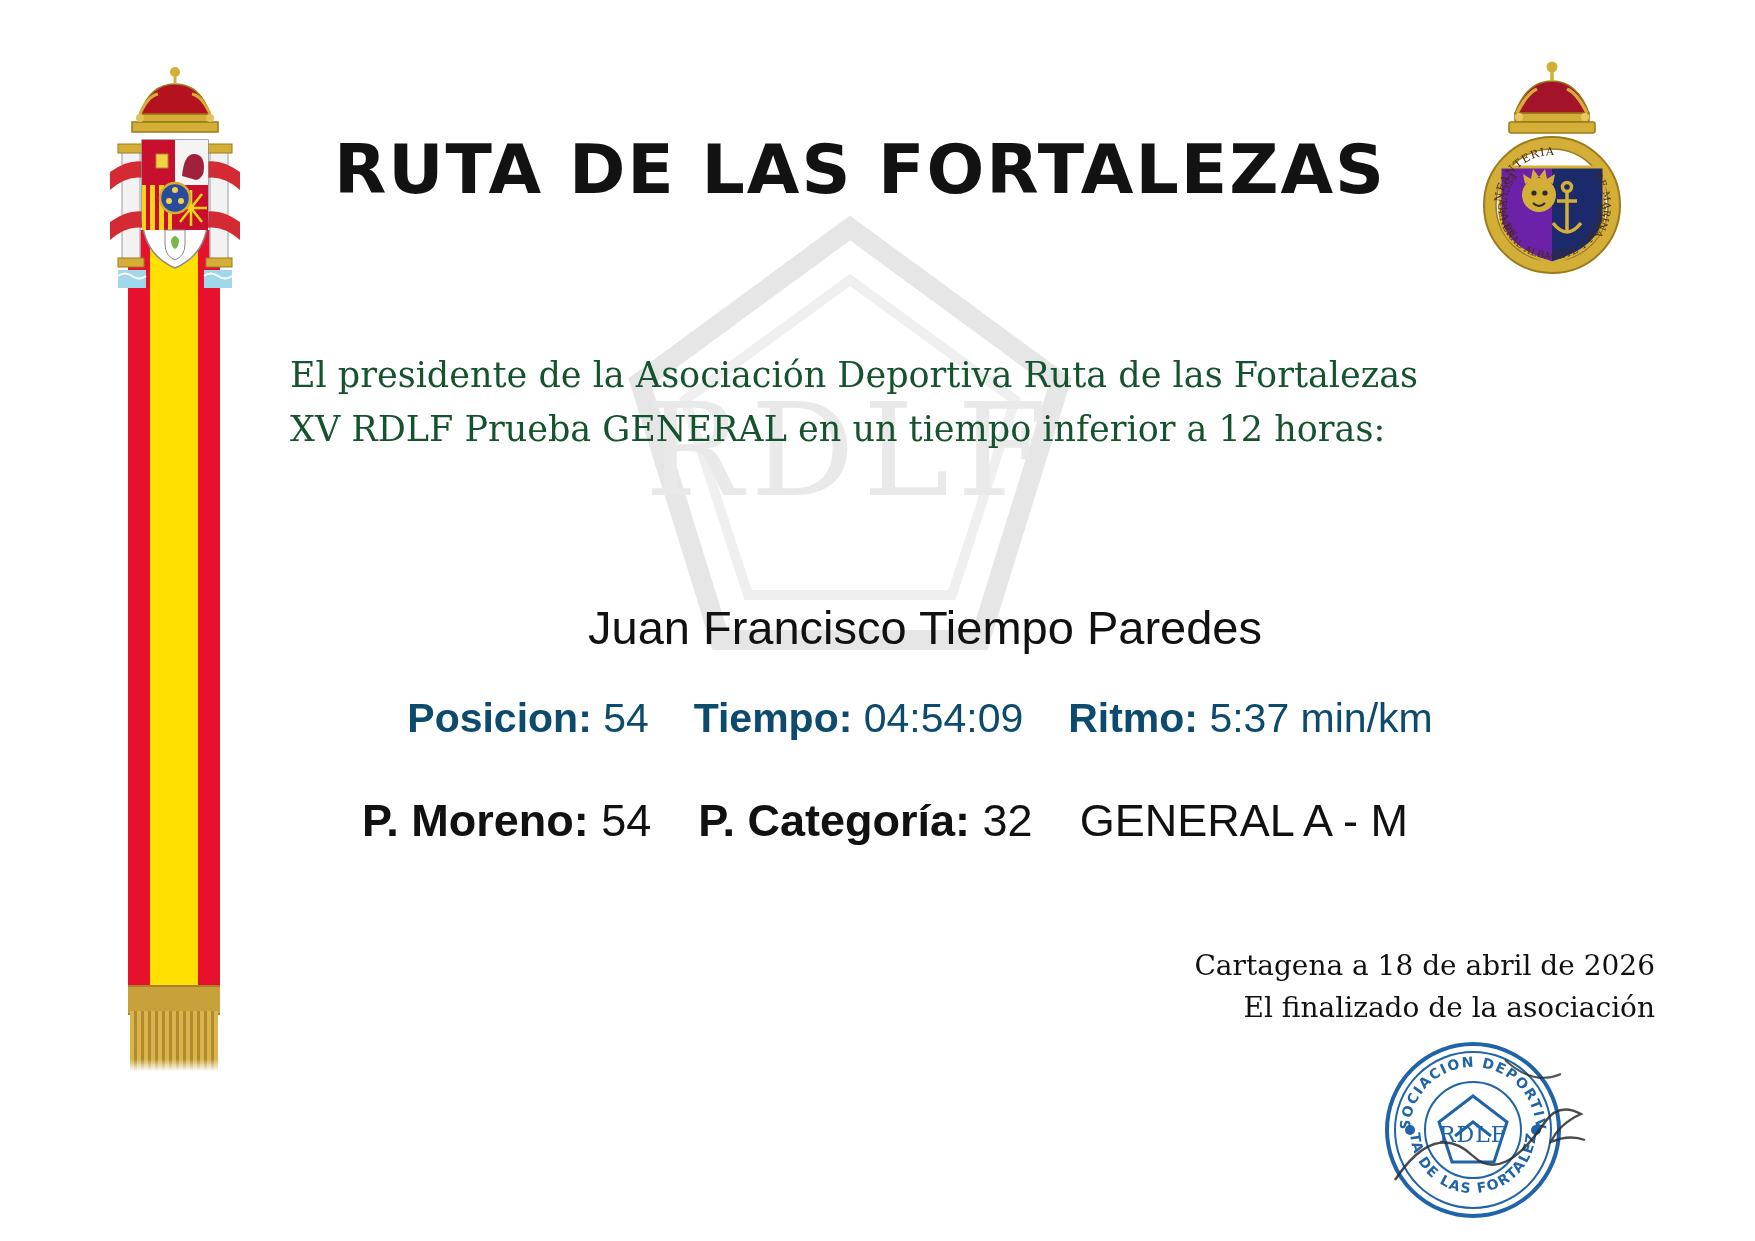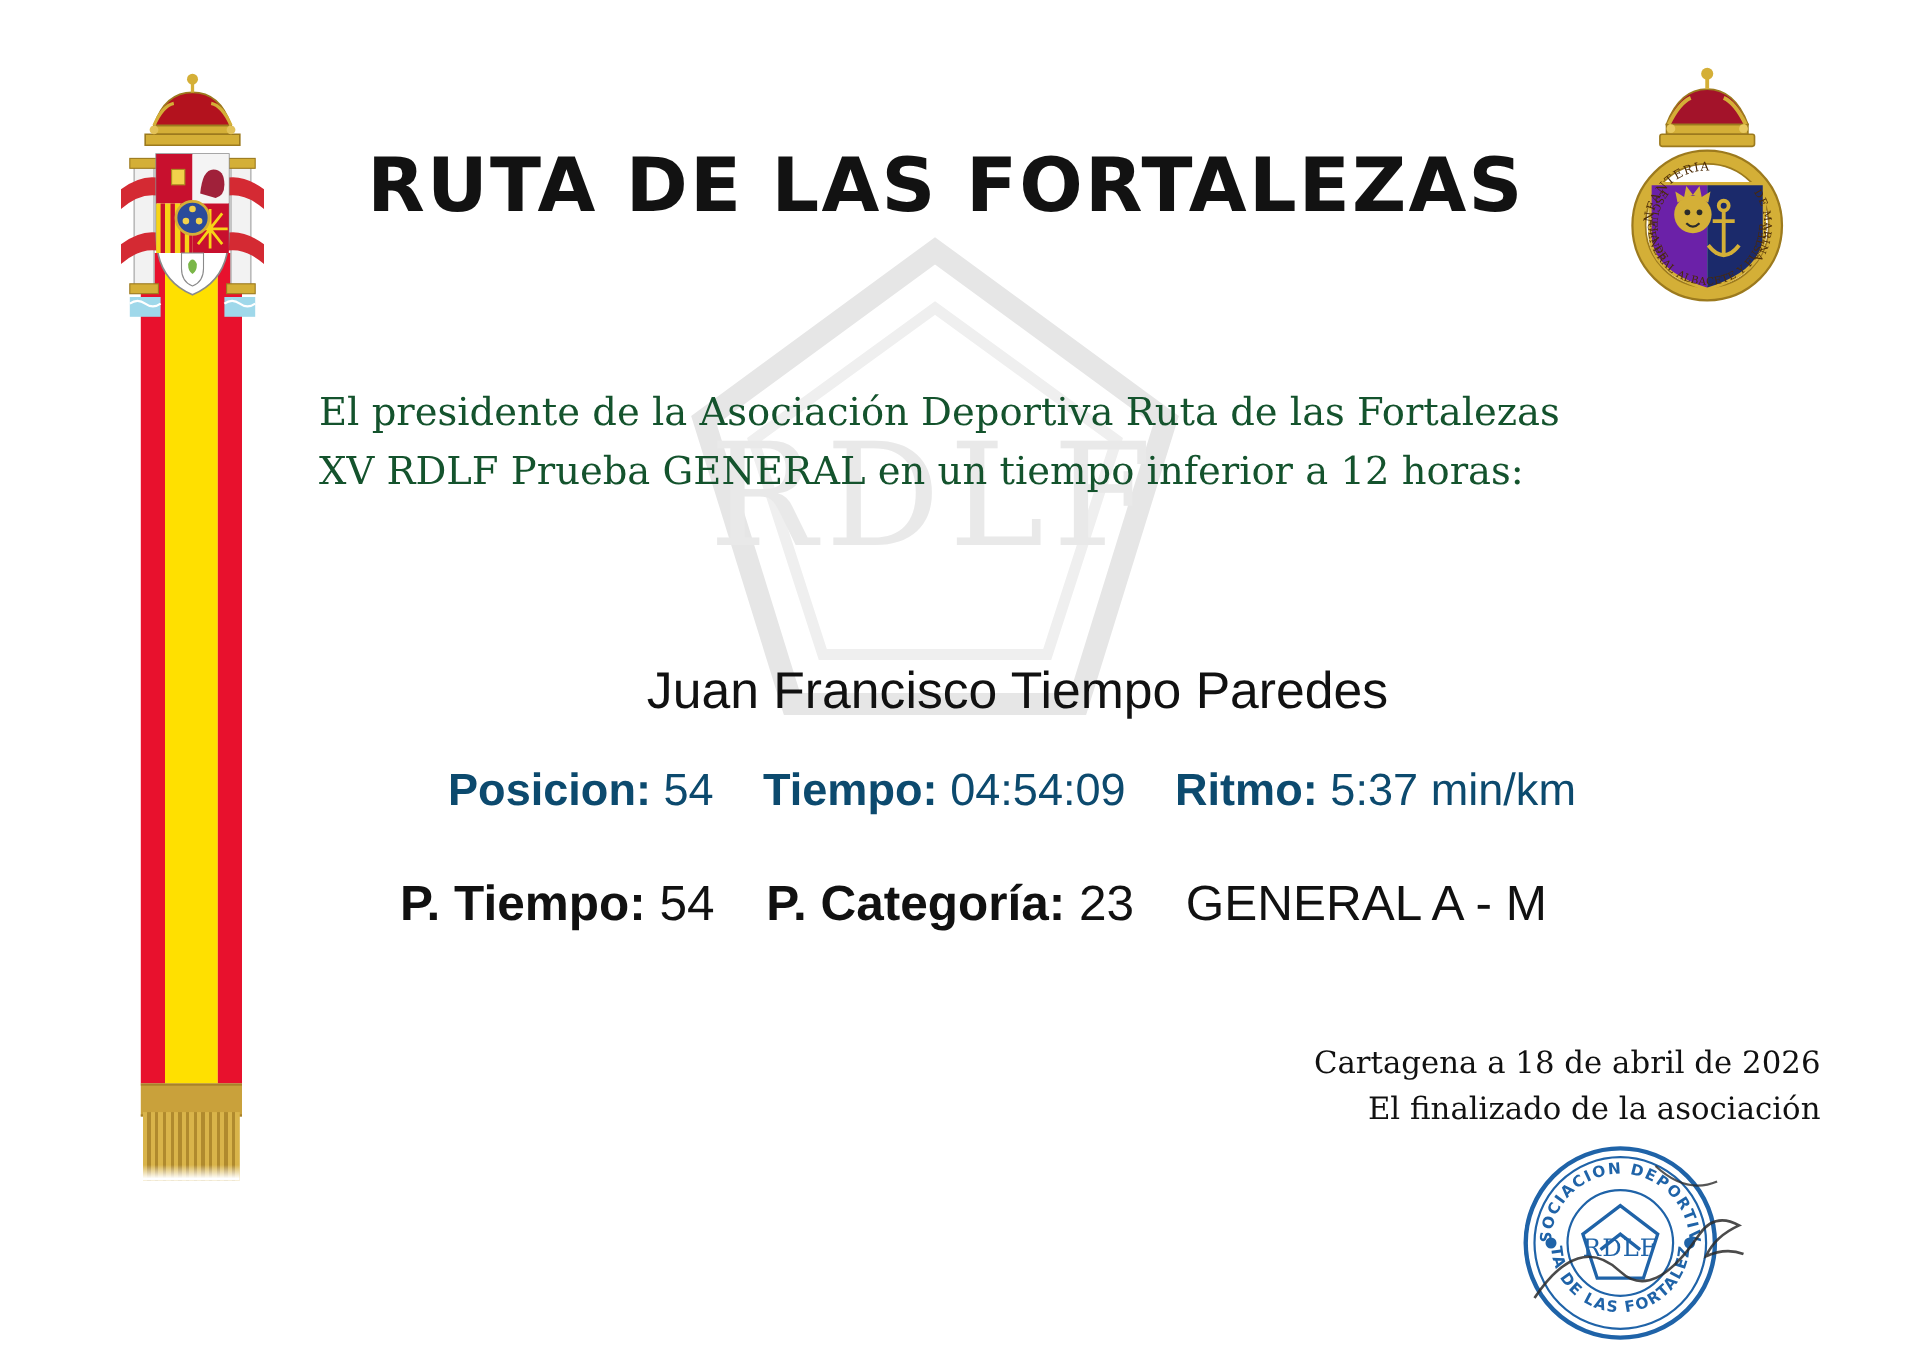--- a/index.html
+++ b/index.html
@@ -347,25 +347,25 @@
   <span class="val">54</span>
   <span class="gap"></span>
   <span class="lbl">Tiempo:</span>
   <span class="val">04:54:09</span>
   <span class="gap"></span>
   <span class="lbl">Ritmo:</span>
   <span class="val">5:37 min/km</span>
 </div>
 
 <div class="result-line-2">
-  <span class="lbl">P. Tiempo:</span>
+  <span class="lbl">P. Moreno:</span>
   <span class="val">54</span>
   <span class="gap"></span>
   <span class="lbl">P. Categoría:</span>
-  <span class="val">23</span>
+  <span class="val">32</span>
   <span class="gap"></span>
   <span class="val">GENERAL A - M</span>
 </div>
 
 <div class="sign-block">
   <div>Cartagena a 18 de abril de 2026</div>
   <div>El finalizado de la asociación</div>
 </div>
 
 <div class="stamp">

